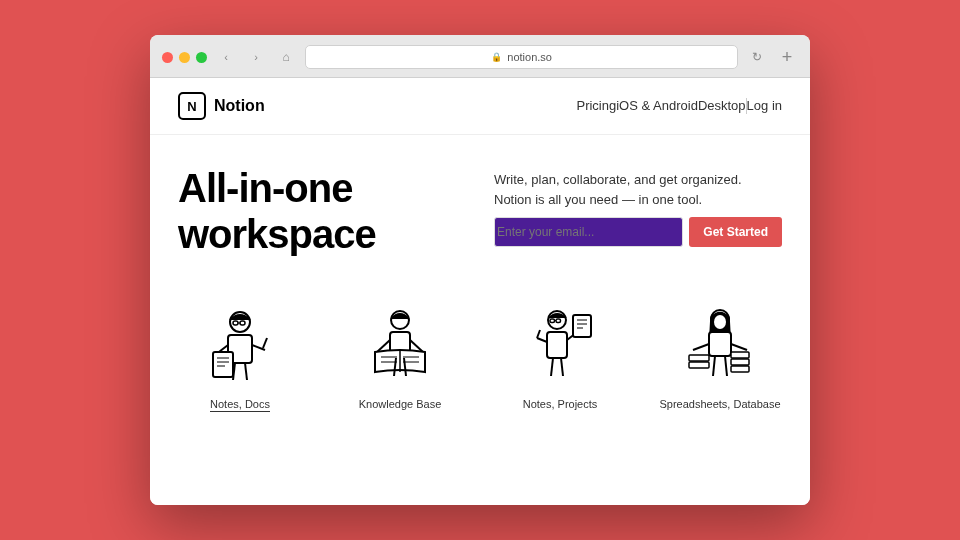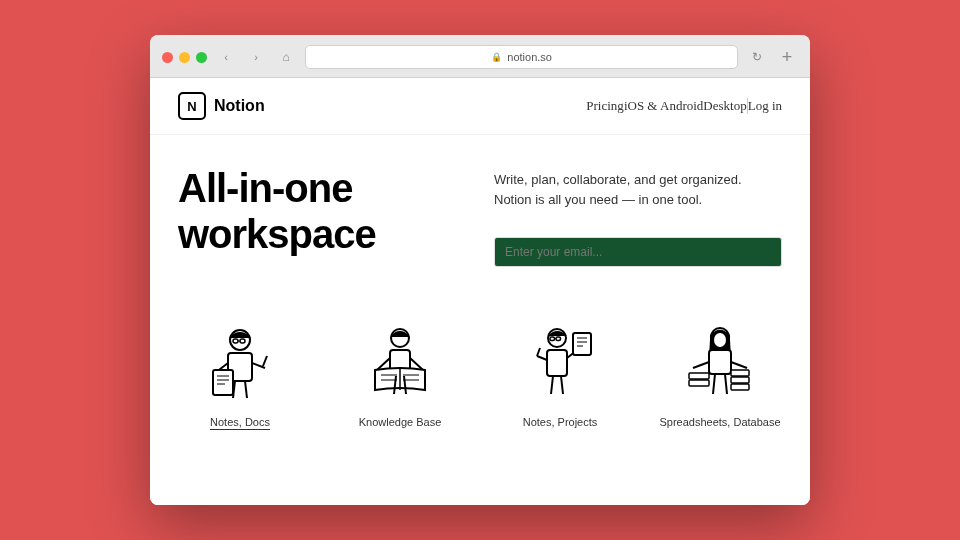--- a/index.html
+++ b/index.html
@@ -151,22 +151,21 @@
     }
 
     .logo-text {
       font-size: 16px;
       font-weight: 600;
       color: #000;
     }
 
     .nav-links {
       display: flex;
-      align-items: flex-end;
-      font-family: Liberation Serif, serif;
+      align-items: flex-start;
     }
 
     .nav-link {
       font-size: 13px;
       color: #333;
       text-decoration: none;
       cursor: pointer;
     }
 
     .nav-divider {
@@ -203,37 +202,37 @@
 
     .hero-right {
       flex: 1;
       padding-top: 5px;
     }
 
     .hero-subtitle {
       font-size: 13px;
       color: #333;
       line-height: 1.5;
-      margin-bottom: 28px;
+      margin-bottom: 8px;
     }
 
     .email-form {
       display: flex;
       gap: 6px;
       margin-bottom: 8px;
     }
 
     .email-input {
       flex: 1;
-      padding: 7px 10px;
+      padding: 7px 2px;
       font-size: 12px;
       border: 1px solid #ddd;
       border-radius: 3px;
       color: #999;
-      background: #14532d;
+      background: #4c1d95;
       outline: none;
     }
 
     .get-started-btn {
       padding: 7px 14px;
       background: #e05252;
       color: #fff;
       border: none;
       border-radius: 3px;
       font-size: 12px;
@@ -330,20 +329,21 @@
       <div class="hero-left">
         <h1 class="hero-title">
           <span>All-in-one</span><br>
           <span>workspace</span>
         </h1>
       </div>
       <div class="hero-right">
         <p class="hero-subtitle">Write, plan, collaborate, and get organized.<br>Notion is all you need — in one tool.</p>
         <div class="email-form">
           <input class="email-input" type="email" placeholder="Enter your email..." style="">
+          <button class="get-started-btn">Get Started</button>
         </div>
       </div>
     </div>
 
     <div class="features-row">
 
       <div class="feature-item">
         <div class="feature-illustration">
           <svg width="90" height="90" viewBox="0 0 90 90" fill="none">
 

